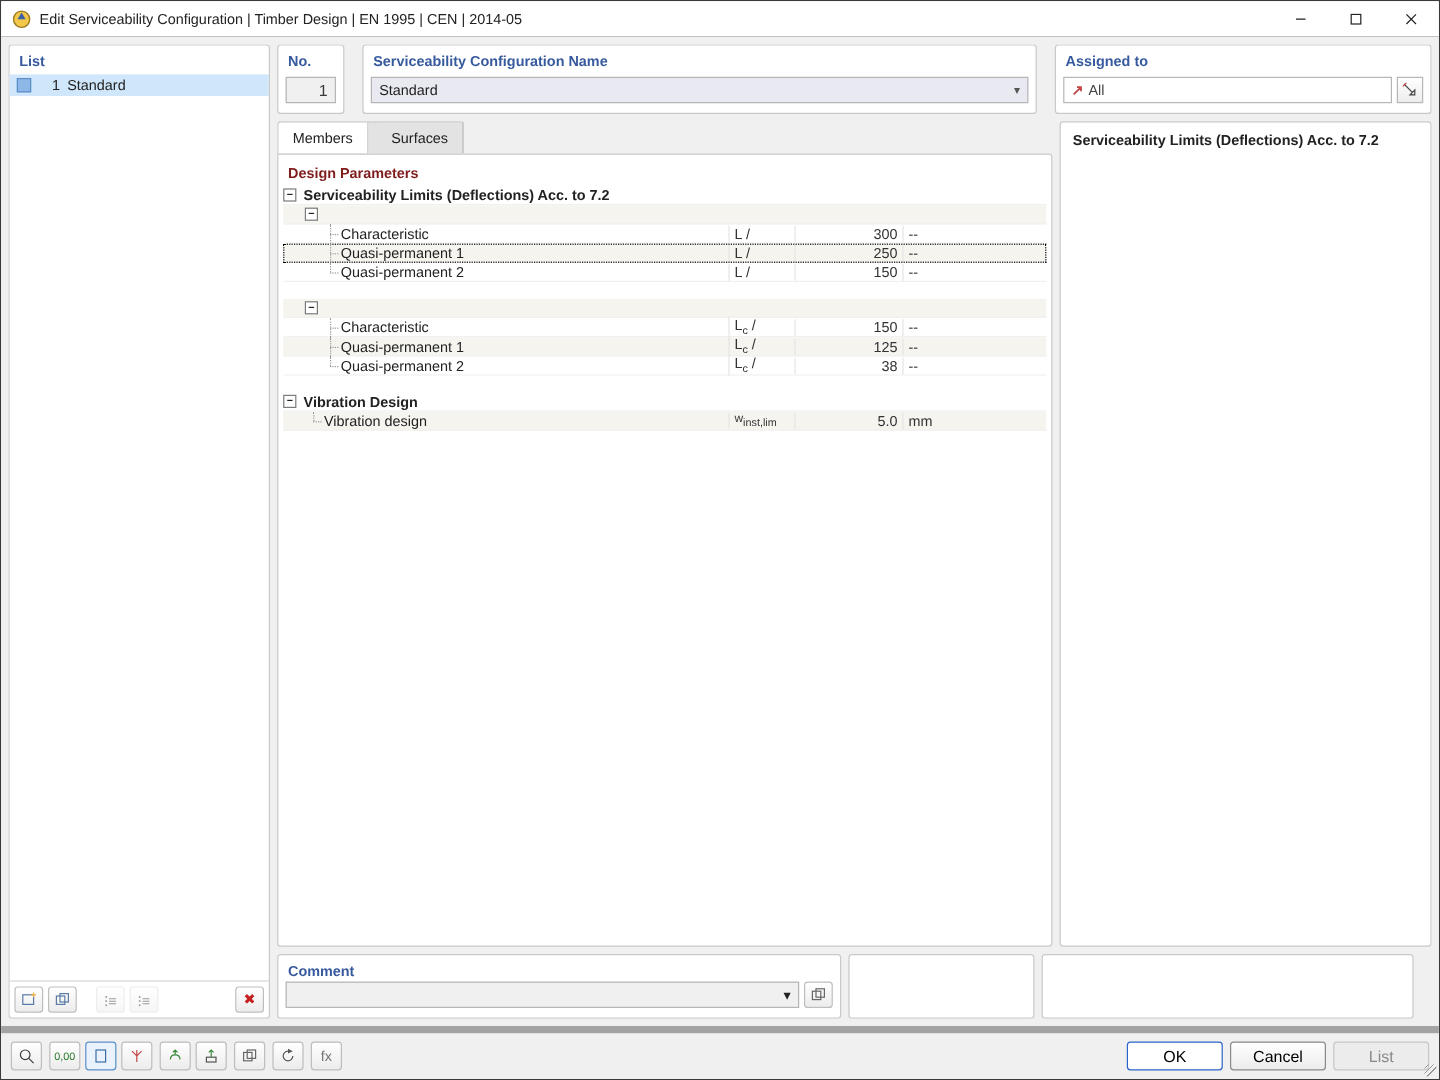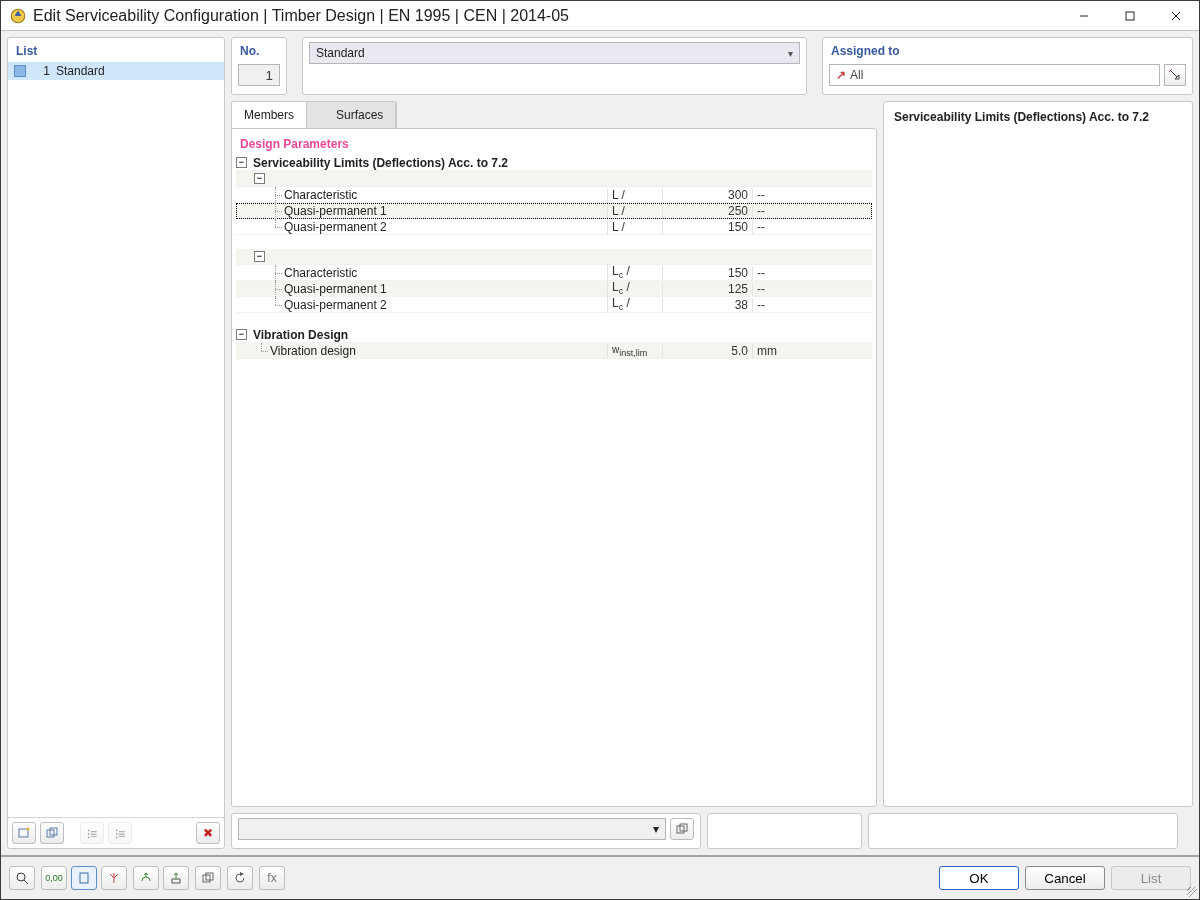--- a/index.html
+++ b/index.html
@@ -5,21 +5,21 @@
   * { box-sizing: border-box; }
   html, body {
     margin: 0; padding: 0; height: 100%;
     font-family: "Segoe UI", Tahoma, sans-serif;
     font-size: 12px; color: #222; background: #fff;
     user-select: none;
   }
   .window { width: 1200px; height: 900px; border: 1px solid #3a3a3a; background:#fff; display:flex; flex-direction:column; }
   .titlebar { height: 30px; display:flex; align-items:center; border-bottom:1px solid #c0c0c0; background:#fff; }
   .titlebar .icon { width: 18px; height:18px; margin:0 6px 0 8px; display:inline-flex; align-items:center; justify-content:center;}
-  .titlebar .title { flex:1; font-size:16px; }
+  .titlebar .title { flex:1; font-size:12px; }
   .titlebar .winbtn { width:46px; height:30px; display:flex; align-items:center; justify-content:center; }
   .winbtn svg { width:10px; height:10px; }
   .body-area { flex:1; display:flex; flex-direction:column; background:#f0f0f0; }
   .main-split { flex:1; display:flex; overflow:hidden; margin:6px; gap:6px;}
   .list-panel { width:218px; border:1px solid #c9c9c9; border-radius:3px; background:#fff; display:flex; flex-direction:column; }
   .list-panel .sec-title { color:#375a9e; font-weight:bold; padding:6px 20px 4px 8px; }
   .list-item { display:flex; align-items:center; gap:6px; padding:2px 6px; background:#cfe6fb; }
   .list-item .num { width:18px; text-align:right; }
   .list-item .sw { width:12px; height:12px; background:#8db7e6; border:1px solid #5a8fc9; }
   .list-panel .spacer { flex:1; }
@@ -29,32 +29,32 @@
   .tb-btn.red { color:#c62020; }
   .right-col { flex:1; display:flex; flex-direction:column; gap:6px; min-width:0;}
   .top-row { display:flex; gap:15px; }
   .card { border:1px solid #c9c9c9; border-radius:3px; background:#fff; }
   .card .sec-title { color:#375a9e; font-weight:bold; padding:6px 8px 2px 8px; }
   .no-card { width:56px; padding-bottom:8px;}
   .no-card input { width: calc(100% - 12px); margin:4px 6px 0 6px; height:22px; border:1px solid #b6b6b6; background:#f0f0f0; text-align:right; padding:0 6px; color:#3a3a3a;}
   .name-card { flex:1; padding-bottom:8px;}
   .name-select { margin:4px 6px 0 6px; height:22px; border:1px solid #b6b6b6; background:#e9e9f2; display:flex; align-items:center; justify-content:space-between; padding:0 6px; }
   .name-select .chev { font-size:10px; color:#555;}
-  .assign-card { width:371px; padding-bottom:8px;}
+  .assign-card { width:314px; padding-bottom:8px;}
   .assign-row { margin:4px 6px 0 6px; height:22px; display:flex; gap:4px;}
   .assign-input { flex:1; border:1px solid #b6b6b6; background:#fff; display:flex; align-items:center; gap:4px; padding:0 6px; color:#444;}
   .assign-input .red-dot { color:#c24646; font-weight:bold;}
   .assign-pick { width:22px; border:1px solid #b6b6b6; background:linear-gradient(#fff,#ececec); display:flex; align-items:center; justify-content:center;}
   .tabs-and-content { flex:1; display:flex; gap:6px; min-height:0;}
   .leftc { flex:1; min-width:0; display:flex; flex-direction:column;}
-  .tabs { display:flex; gap:17px; border:1px solid #c9c9c9; border-bottom:none; border-radius:3px 3px 0 0; overflow:hidden; background:#e3e3e3; width:max-content;}
+  .tabs { display:flex; gap:7px; border:1px solid #c9c9c9; border-bottom:none; border-radius:3px 3px 0 0; overflow:hidden; background:#e3e3e3; width:max-content;}
   .tabs .tab { padding:6px 12px 6px 12px; background:#e3e3e3; border-right:1px solid #c9c9c9;}
   .tabs .tab.active { background:#fff; font-weight:normal;}
   .params-card { flex:1; border:1px solid #c9c9c9; border-radius:0 3px 3px 3px; background:#fff; overflow:auto; position:relative;}
-  .params-title { color:#ec4899; font-weight:bold; padding:8px 8px 4px 8px; }
+  .params-title { color:#7f1d1d; font-weight:bold; padding:8px 8px 4px 8px; }
   .tree { padding:0 4px 8px 4px; font-size:12px;}
   .trow { display:flex; align-items:center; height:16px; border-bottom:1px solid #f0f0f0;}
   .trow .indent { flex:0 0 auto; display:flex; align-items:center;}
   .tgl { width:11px; height:11px; border:1px solid #7a7a7a; display:inline-flex; align-items:center; justify-content:center; font-size:9px; line-height:1; margin-right:4px; background:#fff;}
   .tree-connector { display:inline-block; width:14px; height:16px; position:relative; }
   .tree-connector::before { content:""; position:absolute; left:50%; top:0; bottom:0; border-left:1px dotted #999;}
   .tree-connector.last::before { bottom:50%; }
   .tree-connector::after { content:""; position:absolute; left:50%; top:50%; width:7px; border-top:1px dotted #999;}
   .trow .label { flex:1; padding-left:2px; white-space:nowrap; overflow:hidden; text-overflow:ellipsis;}
   .trow .colA { width:55px; border-left:1px solid #e4e4e4; padding:0 4px; color:#333;}
@@ -68,21 +68,21 @@
   .info-card { width:310px; border:1px solid #c9c9c9; border-radius:3px; background:#fff; padding:8px 10px; overflow:auto;}
   .info-card .ititle { font-weight:bold; margin-bottom:6px;}
   .comment-row { display:flex; gap:6px; }
   .comment-card { flex:1; border:1px solid #c9c9c9; border-radius:3px; background:#fff; padding:4px 6px 8px 6px; width:0;}
   .comment-card .sec-title { color:#375a9e; font-weight:bold; padding:2px 2px; }
   .comment-inner { display:flex; gap:4px; }
   .comment-select { flex:1; height:22px; border:1px solid #b6b6b6; background:#f0f0f0; display:flex; align-items:center; justify-content:flex-end; padding:0 6px;}
   .comment-pick { width:24px; border:1px solid #bdbdbd; border-radius:3px; background:linear-gradient(#fff,#ececec); display:flex; align-items:center; justify-content:center;}
   .right-stub { width:155px; border:1px solid #c9c9c9; border-radius:3px; background:#fff;}
   .info-side { width:310px; border:1px solid #c9c9c9; border-radius:3px; background:#fff;}
-  .footer { height:44px; border-top:2px solid #a3a3a3; display:flex; align-items:center; padding:0 8px; gap:6px; background:#f0f0f0;}
+  .footer { height:44px; border-top:6px solid #a3a3a3; display:flex; align-items:center; padding:0 8px; gap:6px; background:#f0f0f0;}
   .footer .grp { display:flex; gap:4px;}
   .footer .spacer { flex:1;}
   .dbtn { min-width:80px; height:24px; border:1px solid #8a8a8a; border-radius:3px; background:linear-gradient(#fff,#ececec); padding:0 14px;}
   .dbtn.primary { border:1px solid #2a64c9; background:#fff; color:#000;}
   .dbtn.disabled { color:#8a8a8a; border-color:#c6c6c6; background:#ececec;}
   .icon-btn { width:26px; height:24px; border:1px solid #bdbdbd; border-radius:3px; background:linear-gradient(#fff,#ececec); display:inline-flex; align-items:center; justify-content:center;}
   .icon-btn.toggle-on { border-color:#5a8fc9; background:#eaf3fd;}
   .sub-c { font-size:9px; vertical-align:sub;}
   .grip { position:absolute; right:2px; bottom:2px; width:10px; height:10px; background:
     linear-gradient(135deg, transparent 0 2px,#9a9a9a 2px 3px,transparent 3px 5px,#9a9a9a 5px 6px,transparent 6px 8px,#9a9a9a 8px 9px,transparent 9px);}
@@ -150,20 +150,21 @@
       </div>
 
       <div class="right-col">
 
         <div class="top-row">
           <div class="card no-card">
             <div class="sec-title">No.</div>
             <input readonly="" value="1" style="">
           </div>
           <div class="card name-card">
+            <div class="sec-title">Serviceability Configuration Name</div>
             <div class="name-select">
               <span>Standard</span>
               <span class="chev">▾</span>
             </div>
           </div>
           <div class="card assign-card">
             <div class="sec-title">Assigned to</div>
             <div class="assign-row">
               <div class="assign-input">
                 <span class="red-dot">↗</span>
@@ -307,20 +308,21 @@
             </div>
           </div>
 
           <div class="info-card">
             <div class="ititle">Serviceability Limits (Deflections) Acc. to 7.2</div>
           </div>
         </div>
 
         <div class="comment-row">
           <div class="comment-card" style="max-width:470px;">
+            <div class="sec-title">Comment</div>
             <div class="comment-inner">
               <div class="comment-select">
                   <span class="chev">▾</span>
                 </div>
               <div class="comment-pick">
                 <svg width="14" height="14" viewBox="0 0 14 14">
                     <rect x="2" y="4" width="7" height="7" fill="none" stroke="#666"></rect>
                     <rect x="5" y="2" width="7" height="7" fill="none" stroke="#666"></rect>
                   </svg>
               </div>

